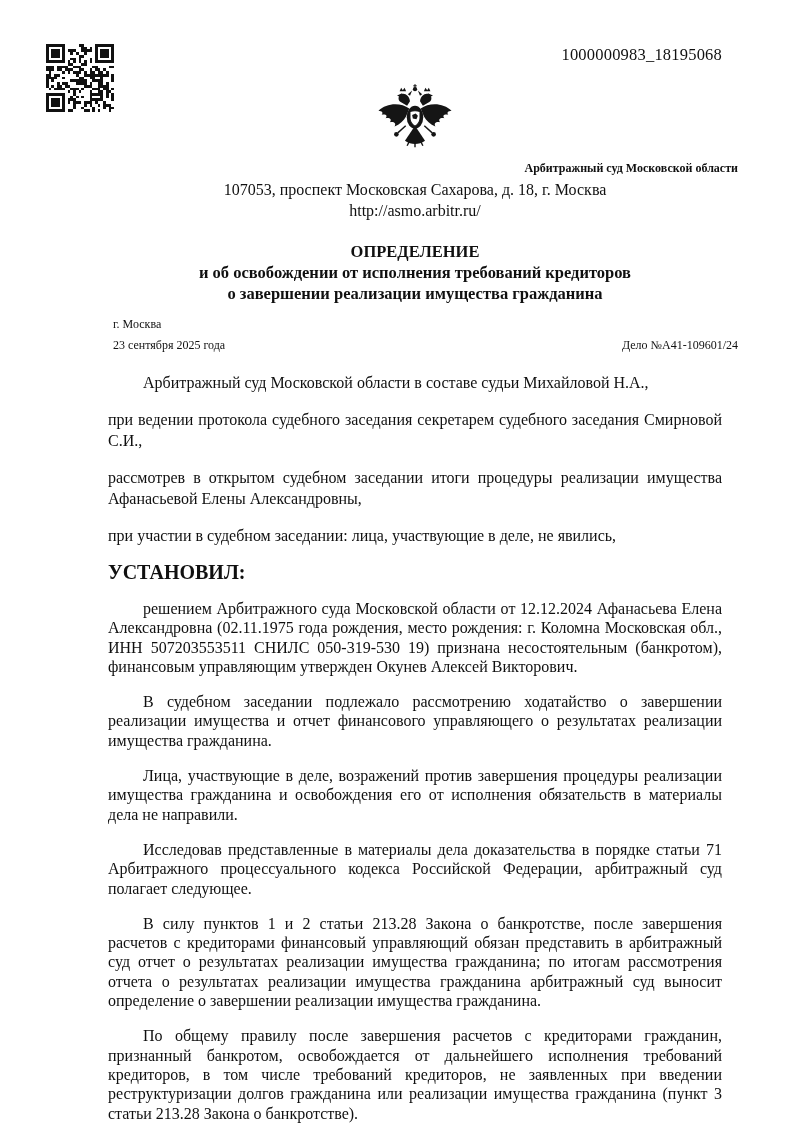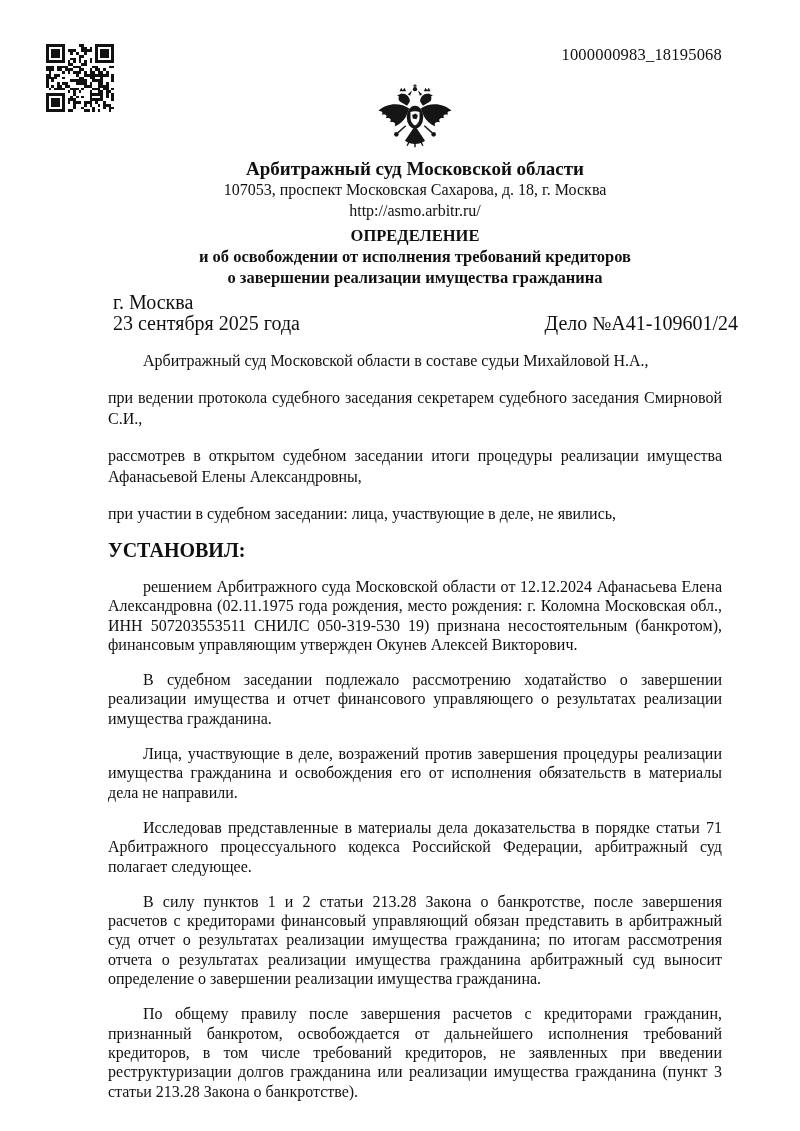--- a/index.html
+++ b/index.html
@@ -13,24 +13,24 @@
   }
   .qr{position:absolute;left:46px;top:44px;width:68px;height:68px;}
   .qr svg{width:100%;height:100%;display:block;}
   .doc-number{
     position:absolute;top:45px;right:54px;
     font-size:16.5px;letter-spacing:.2px;
   }
   .content{margin:0 38px 0 92px;}
   .header{padding-top:84px;text-align:center;}
   .emblem{width:86px;height:72px;display:block;margin:0 auto;}
-  .court-name{font-weight:bold;font-size:19px;line-height:21px;margin-top:2px;}
+  .court-name{font-weight:bold;font-size:12px;line-height:21px;margin-top:2px;text-align:right;}
   .hline{font-size:16px;line-height:21px;}
-  .title{margin-top:4px;text-align:center;font-weight:bold;font-size:16.5px;line-height:21px;}
-  .meta{margin-top:4px;padding-left:21px;font-size:20px;line-height:21px;}
+  .title{margin-top:20px;text-align:center;font-weight:bold;font-size:16.5px;line-height:21px;}
+  .meta{margin-top:10px;padding-left:21px;font-size:12px;line-height:21px;}
   .meta-row{display:flex;justify-content:space-between;align-items:baseline;}
   .bodytext{margin-top:13px;font-size:16px;}
   .bodytext p{margin:16px;text-align:justify;line-height:21px;}
   .bodytext p.ind{text-indent:35px;}
   .resolution{text-align:center;font-weight:bold;font-size:20px;line-height:21px;margin:0;}
   .established p{line-height:19.3px;}
 </style>
 </head>
 <body>
 

